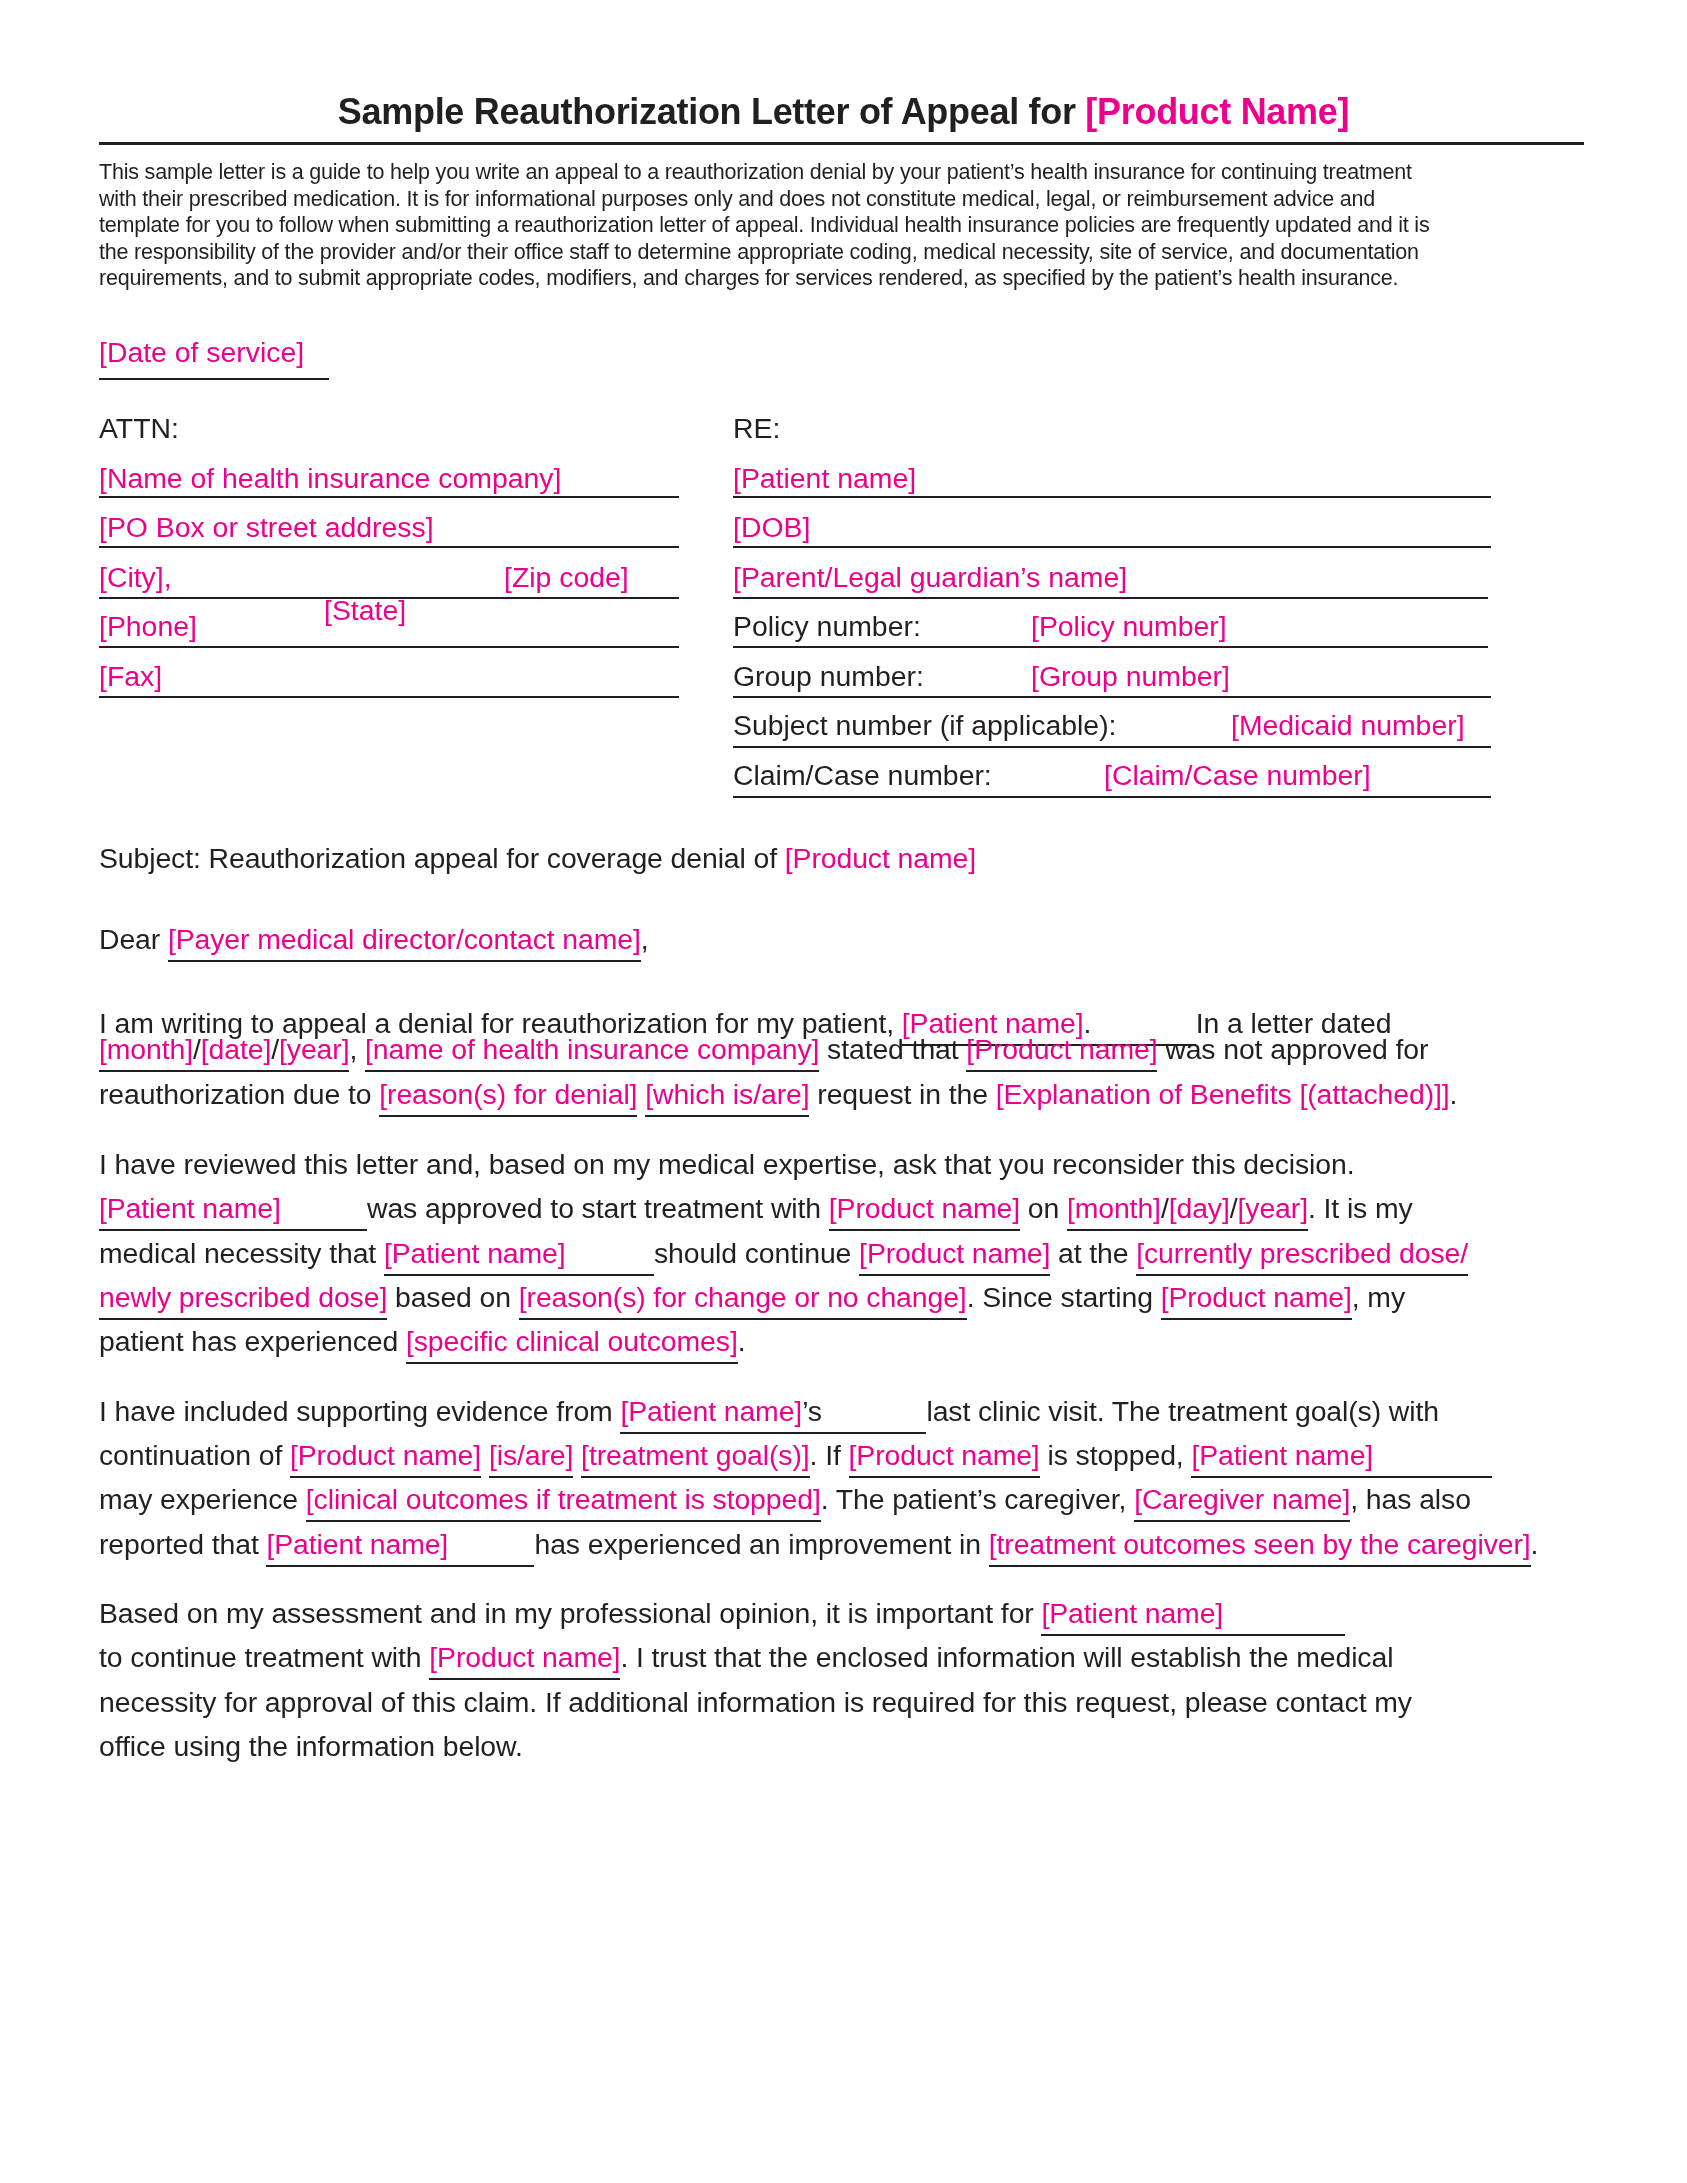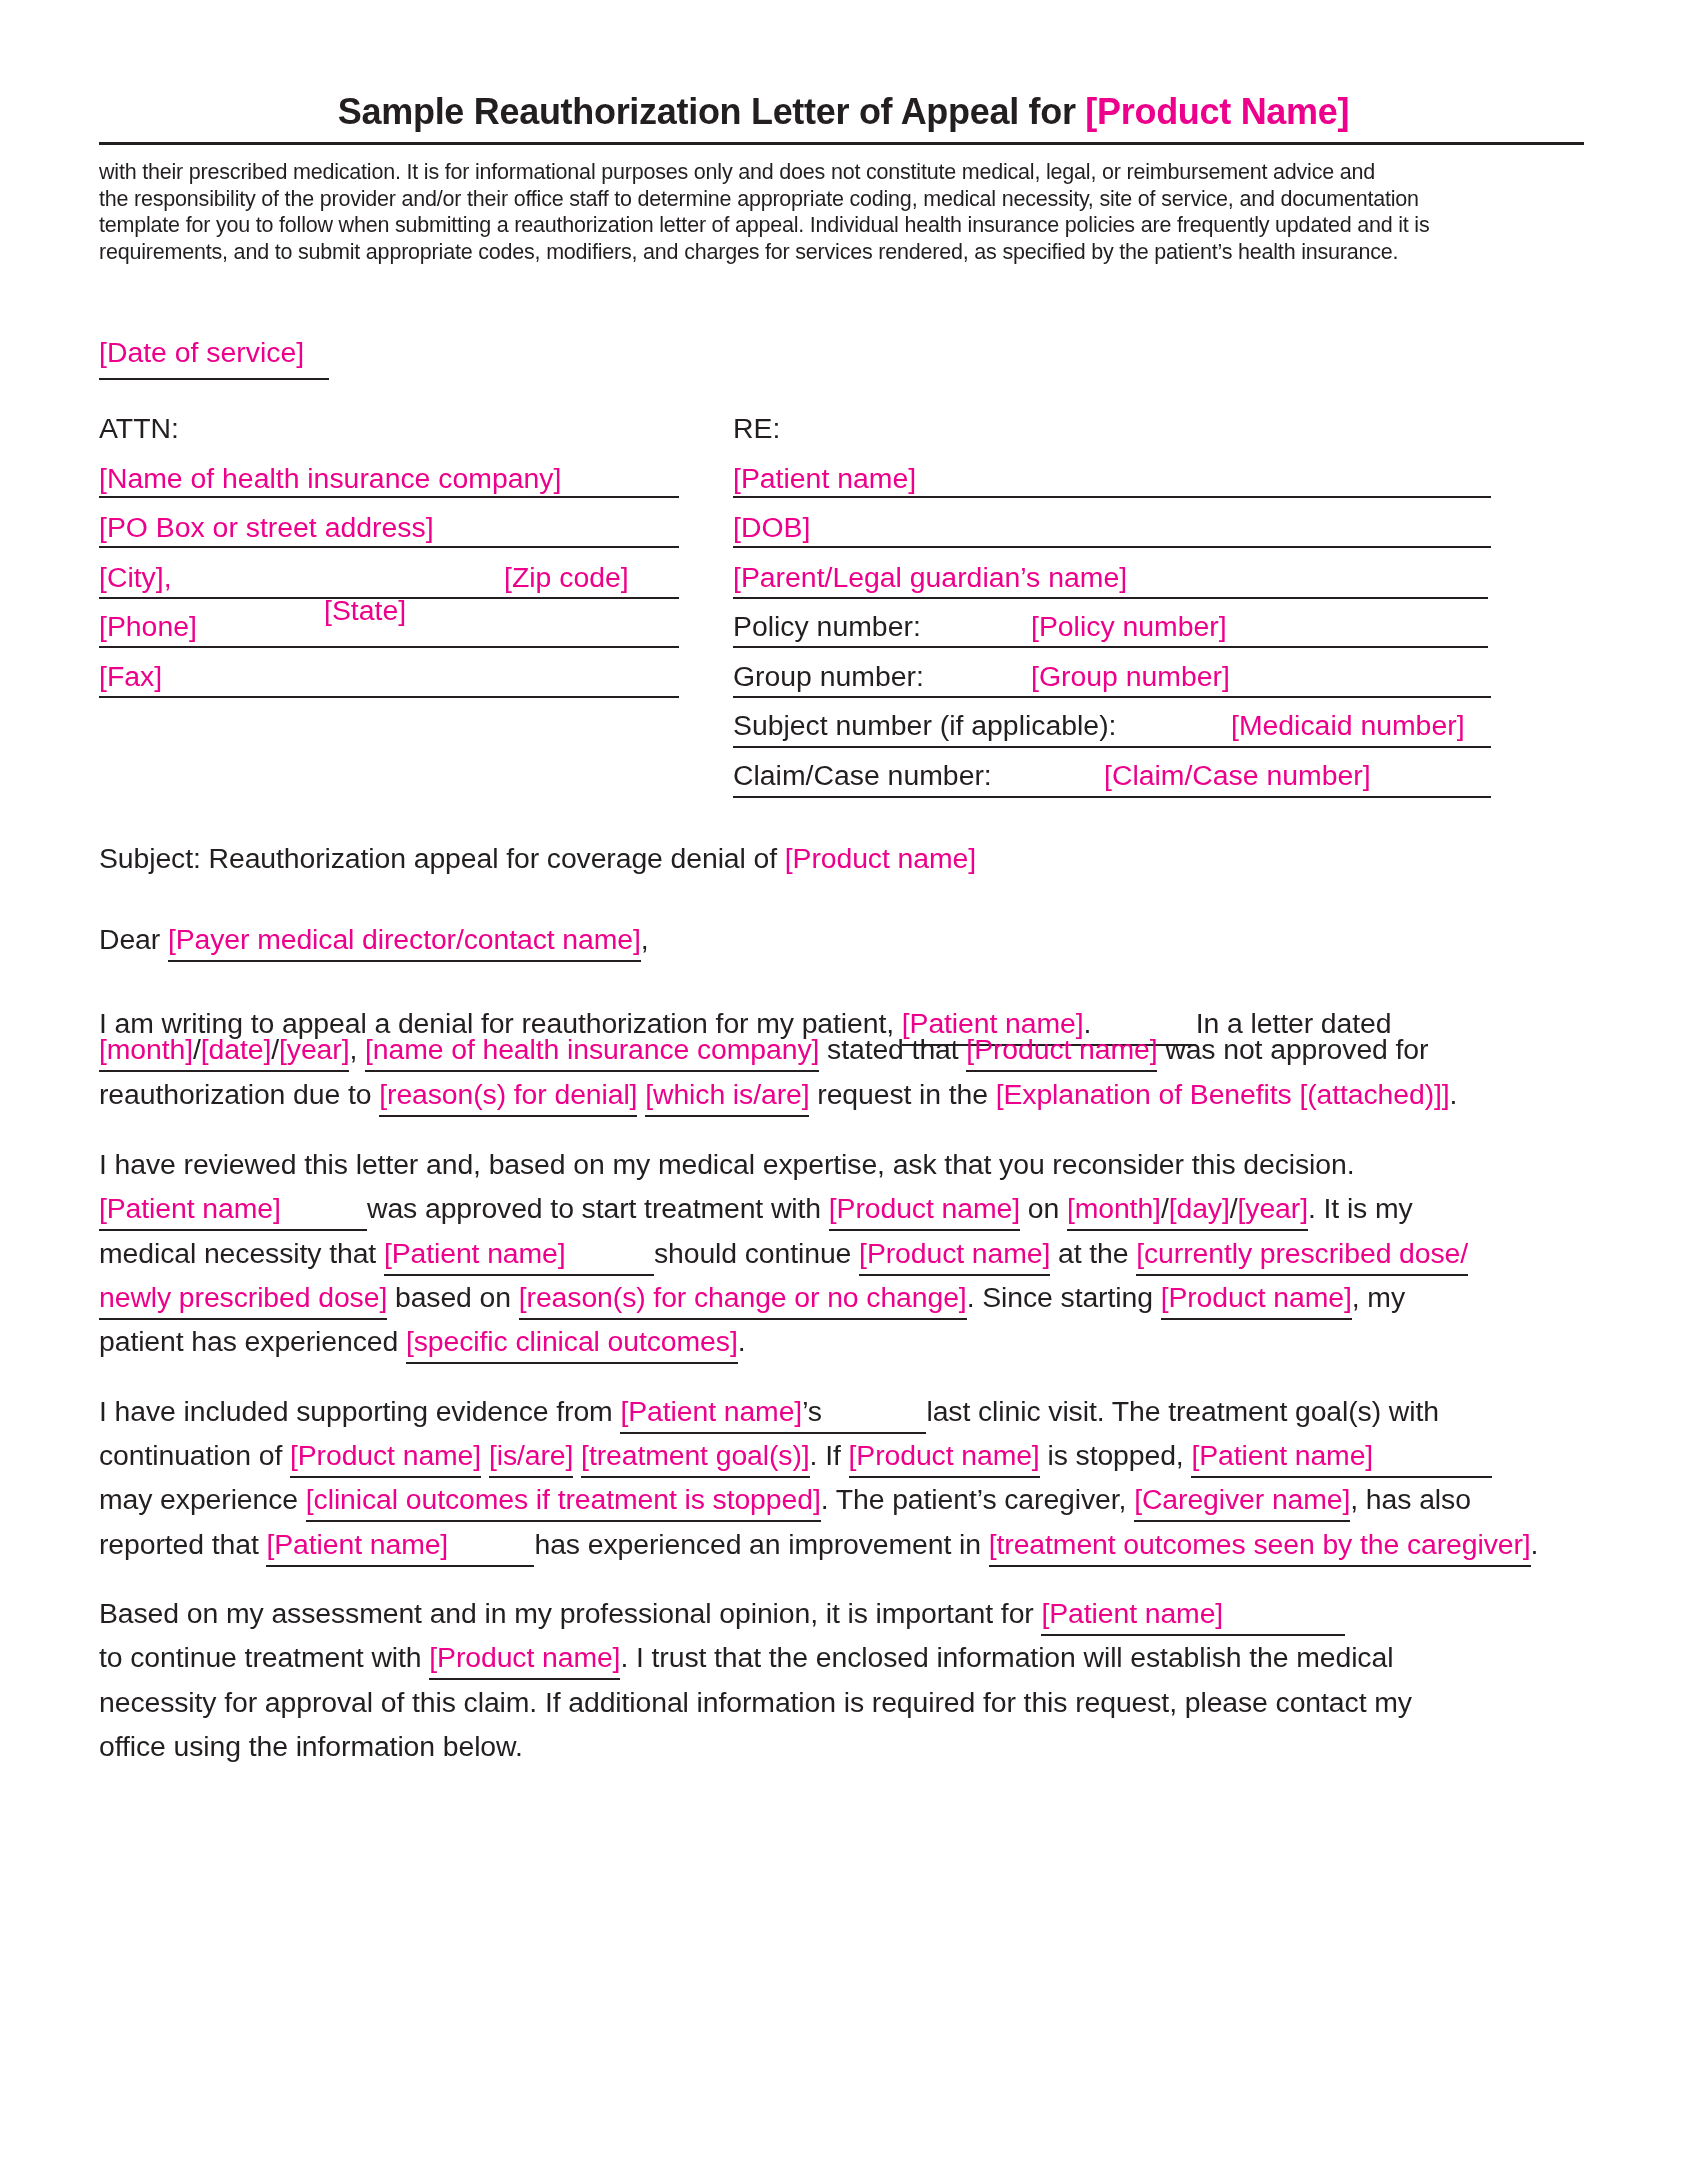--- a/index.html
+++ b/index.html
@@ -20,23 +20,24 @@
 </style>
 </head>
 <body>
 
 <div class="abs title">
   <span>Sample Reauthorization Letter of Appeal for </span><span class="mag" style="color: rgb(236, 0, 140);">[Product Name]</span>
 </div>
 <div class="rule" style="left:99px; top:142px; width:1485px; height:2.6px;"></div>
 
 <div class="abs intro" style="top:159px;">
+  <div>This sample letter is a guide to help you write an appeal to a reauthorization denial by your patient’s health insurance for continuing treatment</div>
   <div>with their prescribed medication. It is for informational purposes only and does not constitute medical, legal, or reimbursement advice and</div>
+  <div>template for you to follow when submitting a reauthorization letter of appeal. Individual health insurance policies are frequently updated and it is</div>
   <div>the responsibility of the provider and/or their office staff to determine appropriate coding, medical necessity, site of service, and documentation</div>
-  <div>template for you to follow when submitting a reauthorization letter of appeal. Individual health insurance policies are frequently updated and it is</div>
   <div>requirements, and to submit appropriate codes, modifiers, and charges for services rendered, as specified by the patient’s health insurance.</div>
 </div>
 
 <div class="abs f44 mag" style="left: 99px; top: 336px; color: rgb(236, 0, 140);">[Date of service]</div>
 <div class="line" style="left:99px; top:378px; width:230px;"></div>
 
 <div class="abs f44" style="left:99px; top:412px;">ATTN:</div>
 
 <div class="abs f44 mag" style="left: 99px; top: 462px; color: rgb(236, 0, 140);">[Name of health insurance company]</div>
 <div class="line" style="left:99px; top:496px; width:580px;"></div>

